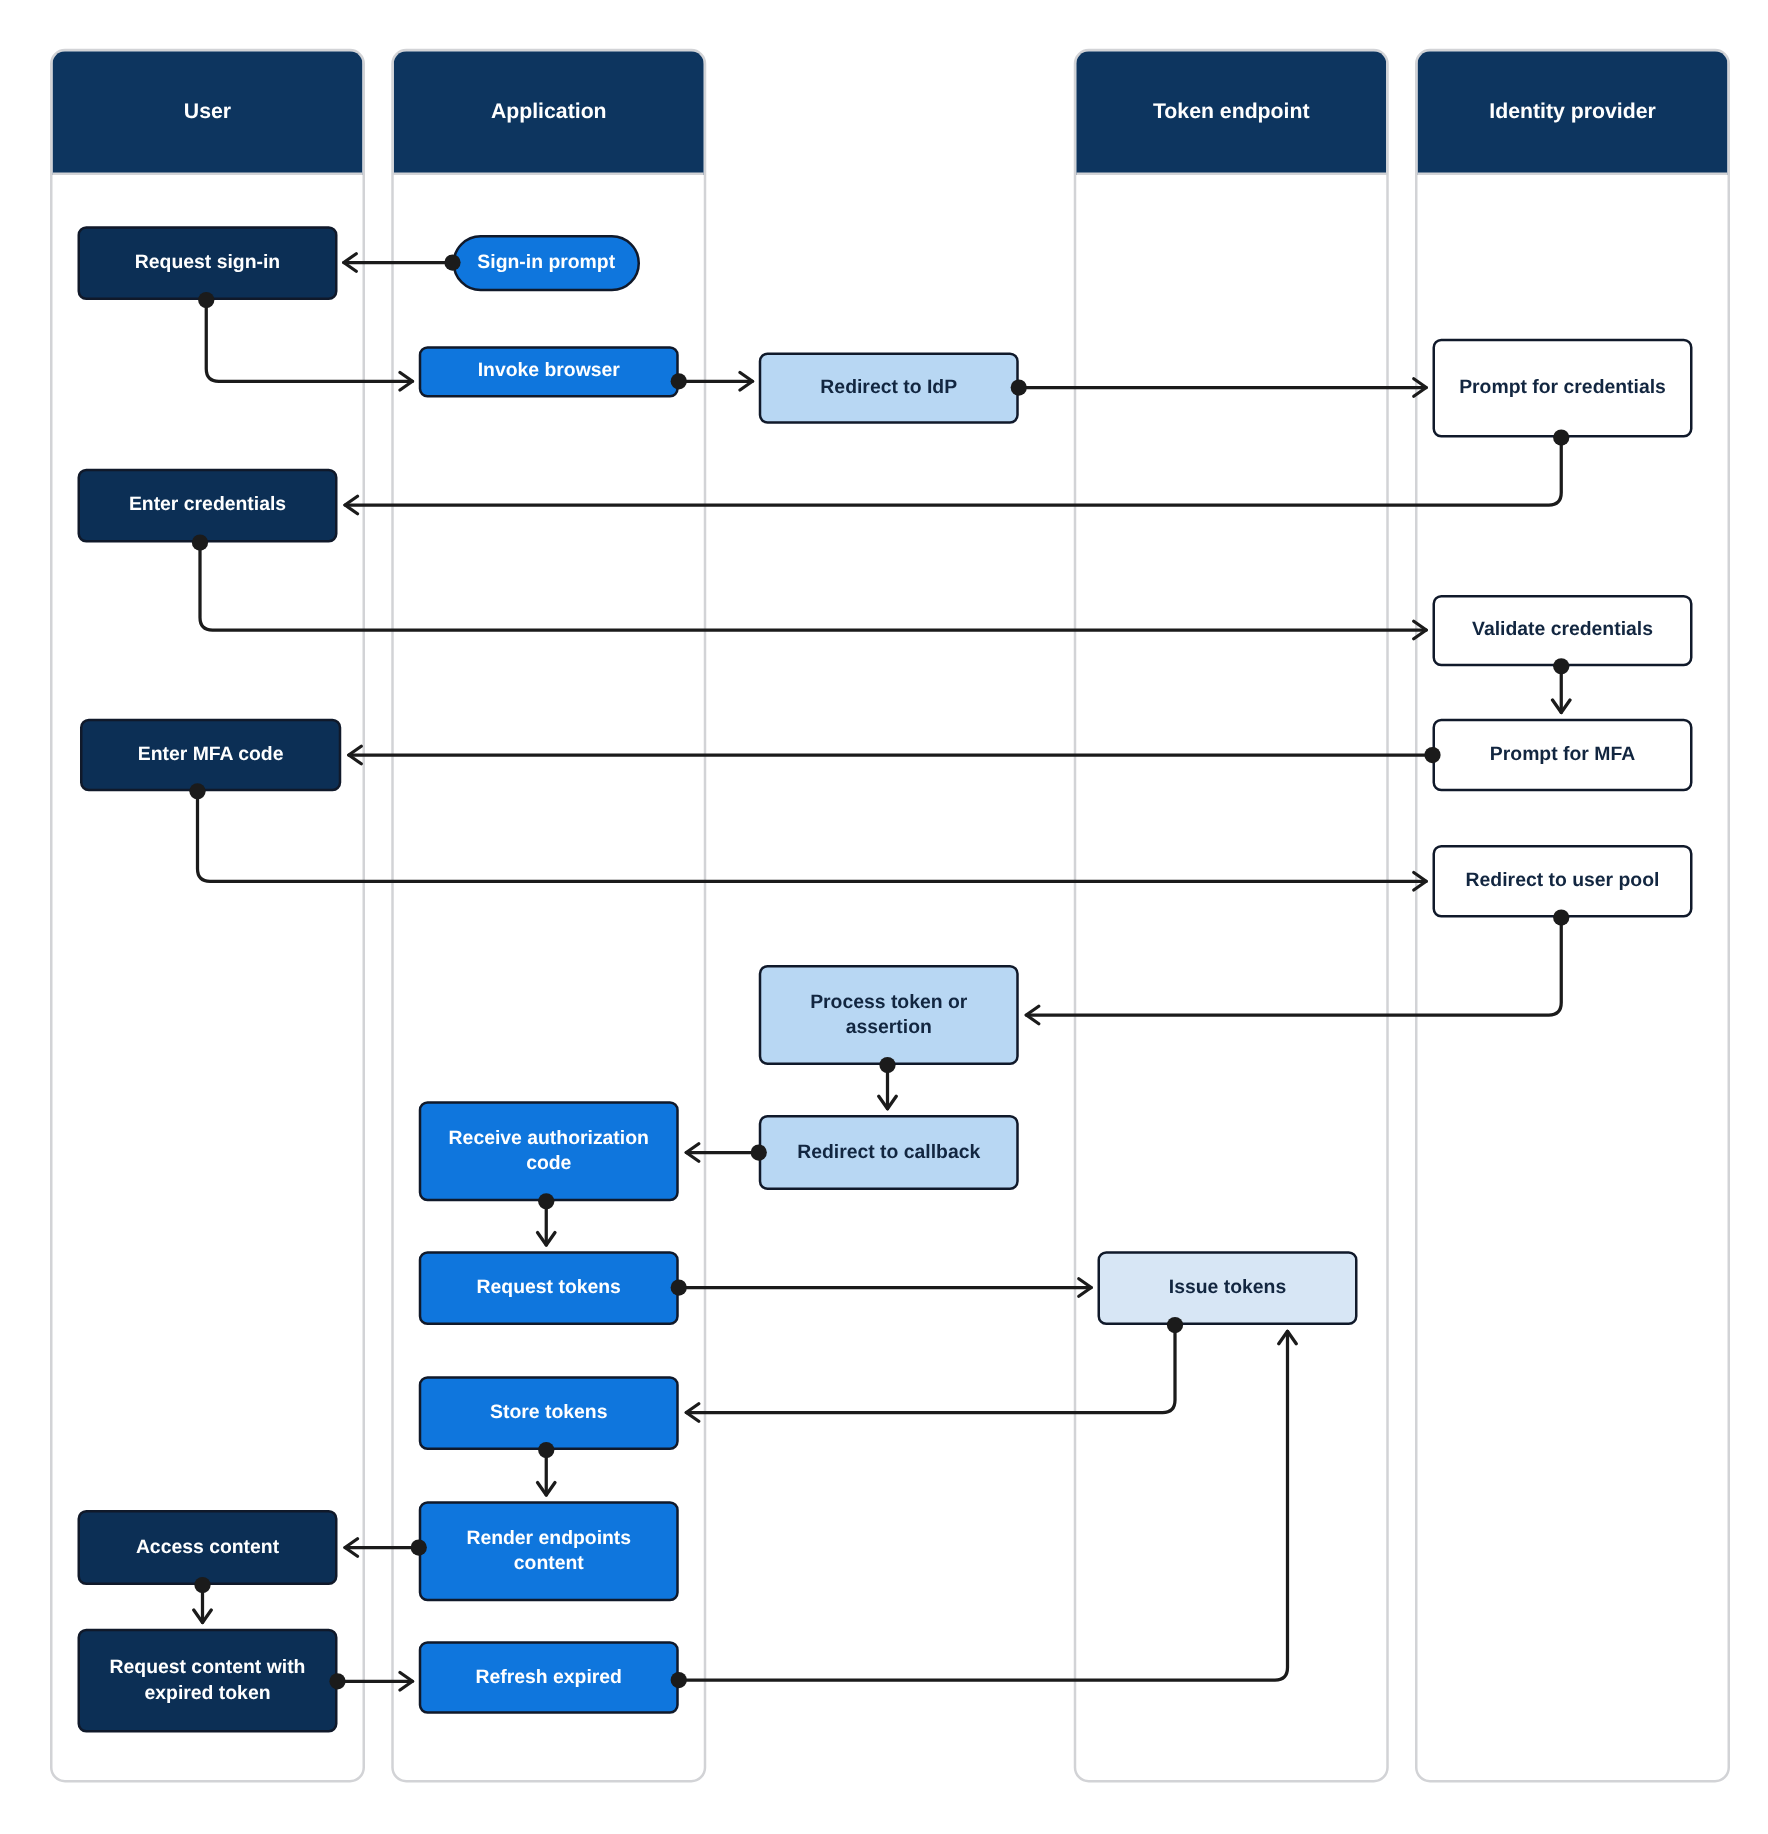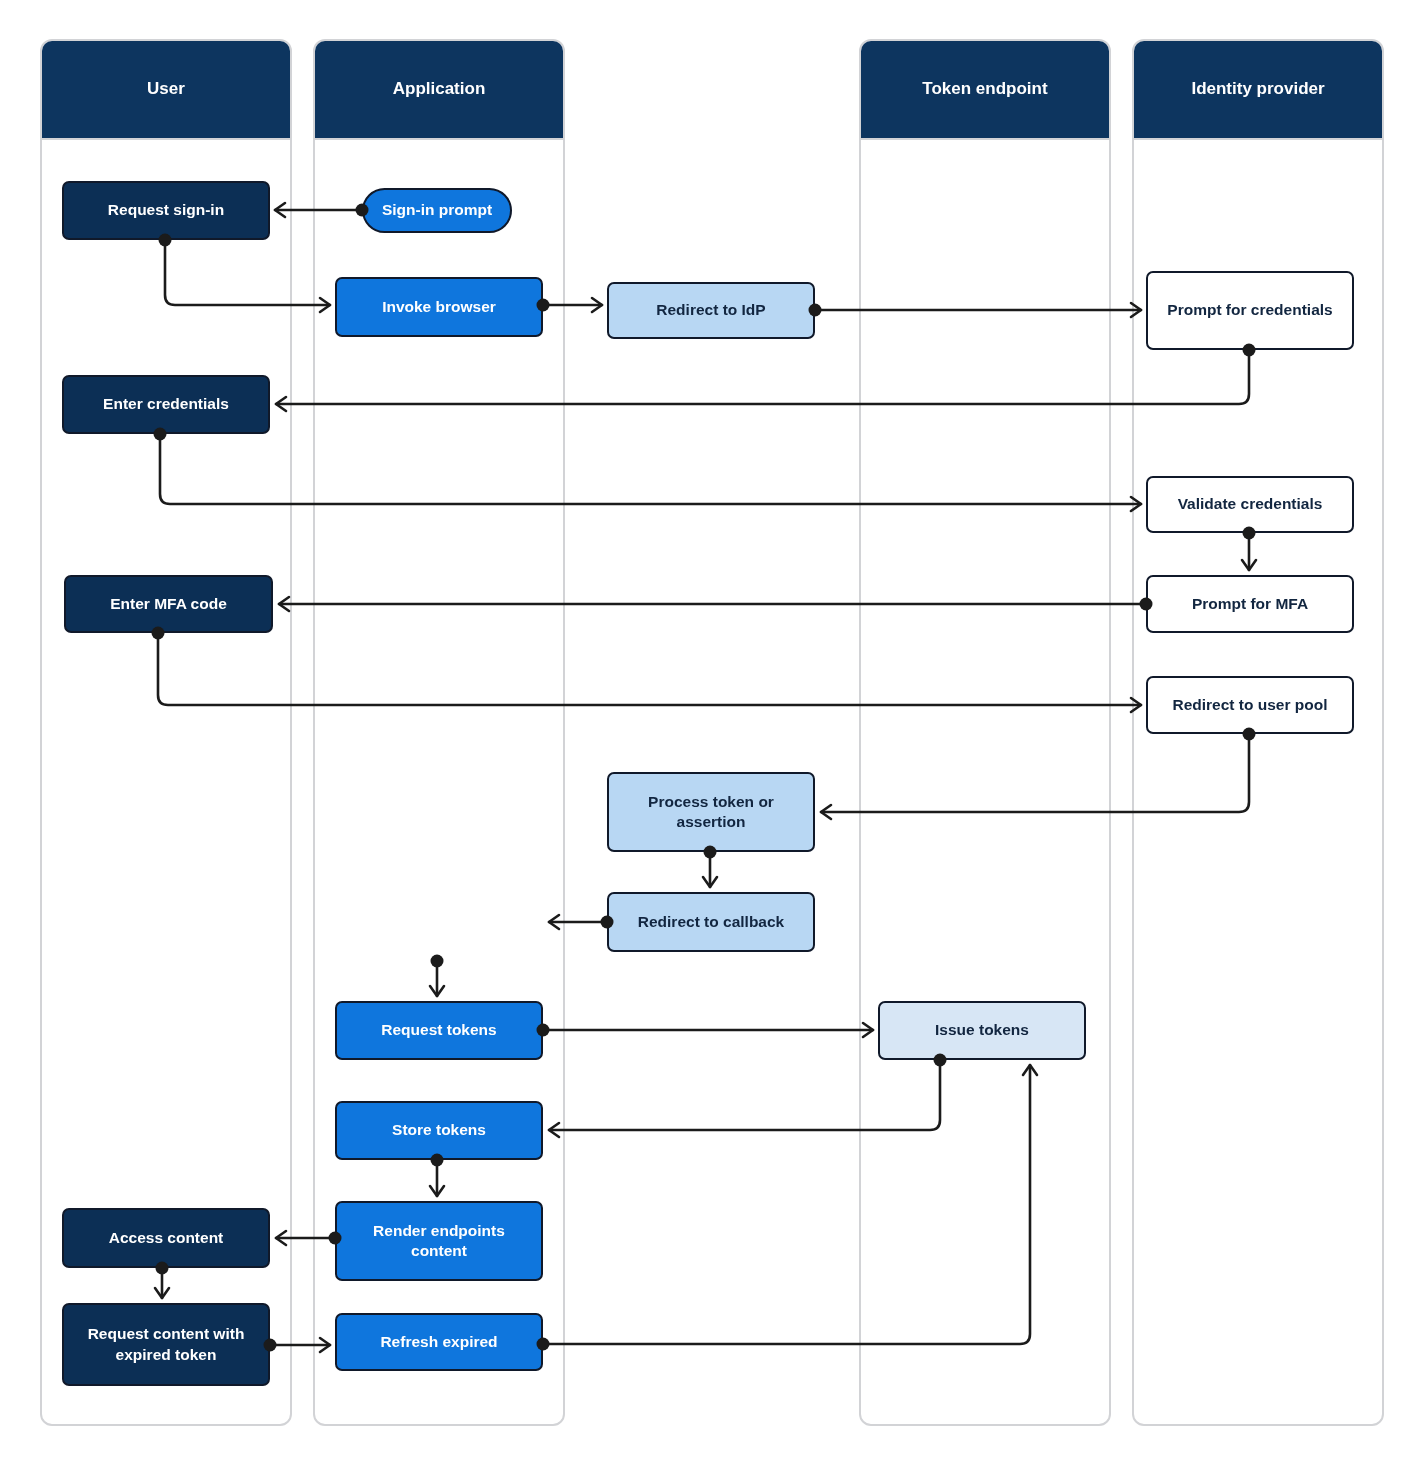--- a/index.html
+++ b/index.html
@@ -94,29 +94,30 @@
     </div>
   </div>
   <div class="lane" style="left:1132px;">
     <div class="lane-header">
       <span>Identity provider</span>
     </div>
   </div>
 
   <div class="node n-dark" style="left:62px;top:181px;width:208px;height:59px;">Request sign-in</div>
   <div class="node n-pill" style="left:362px;top:188px;width:150px;height:45px;">Sign-in prompt</div>
-  <div class="node n-primary" style="left:335px;top:277px;width:208px;height:60px;">Invoke browser</div>
+  <div class="node n-primary" style="left:335px;top:277px;width:208px;height:41px;">Invoke browser</div>
   <div class="node n-light" style="left:607px;top:282px;width:208px;height:57px;">Redirect to IdP</div>
   <div class="node n-outline" style="left:1146px;top:271px;width:208px;height:79px;">Prompt for credentials</div>
   <div class="node n-dark" style="left:62px;top:375px;width:208px;height:59px;">Enter credentials</div>
   <div class="node n-outline" style="left:1146px;top:476px;width:208px;height:57px;">Validate credentials</div>
   <div class="node n-dark" style="left:64px;top:575px;width:209px;height:58px;">Enter MFA code</div>
   <div class="node n-outline" style="left:1146px;top:575px;width:208px;height:58px;">Prompt for MFA</div>
   <div class="node n-outline" style="left:1146px;top:676px;width:208px;height:58px;">Redirect to user pool</div>
   <div class="node n-light" style="left:607px;top:772px;width:208px;height:80px;">Process token or assertion</div>
+  <div class="node n-primary" style="left:335px;top:881px;width:208px;height:80px;">Receive authorization code</div>
   <div class="node n-light" style="left:607px;top:892px;width:208px;height:60px;">Redirect to callback</div>
   <div class="node n-primary" style="left:335px;top:1001px;width:208px;height:59px;">Request tokens</div>
   <div class="node n-lighter" style="left:878px;top:1001px;width:208px;height:59px;">Issue tokens</div>
   <div class="node n-primary" style="left:335px;top:1101px;width:208px;height:59px;">Store tokens</div>
   <div class="node n-primary" style="left:335px;top:1201px;width:208px;height:80px;">Render endpoints content</div>
   <div class="node n-dark" style="left:62px;top:1208px;width:208px;height:60px;">Access content</div>
   <div class="node n-dark" style="left:62px;top:1303px;width:208px;height:83px;">Request content with expired token</div>
   <div class="node n-primary" style="left:335px;top:1313px;width:208px;height:58px;">Refresh expired</div>
 
   <svg class="edges" viewBox="0 0 1414 1467" xmlns="http://www.w3.org/2000/svg">

